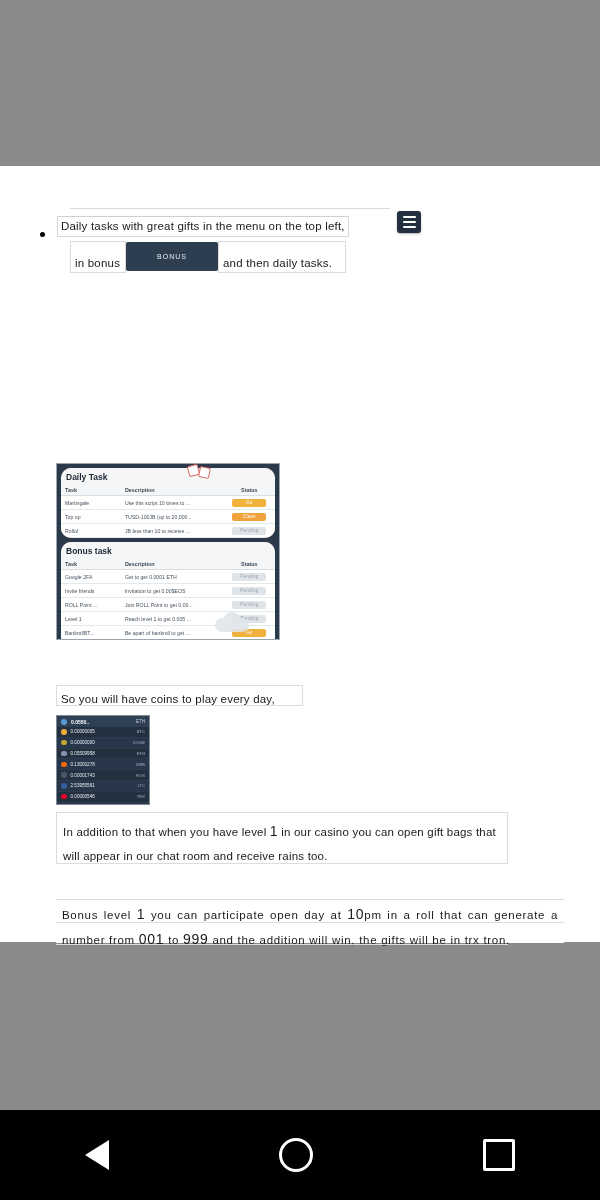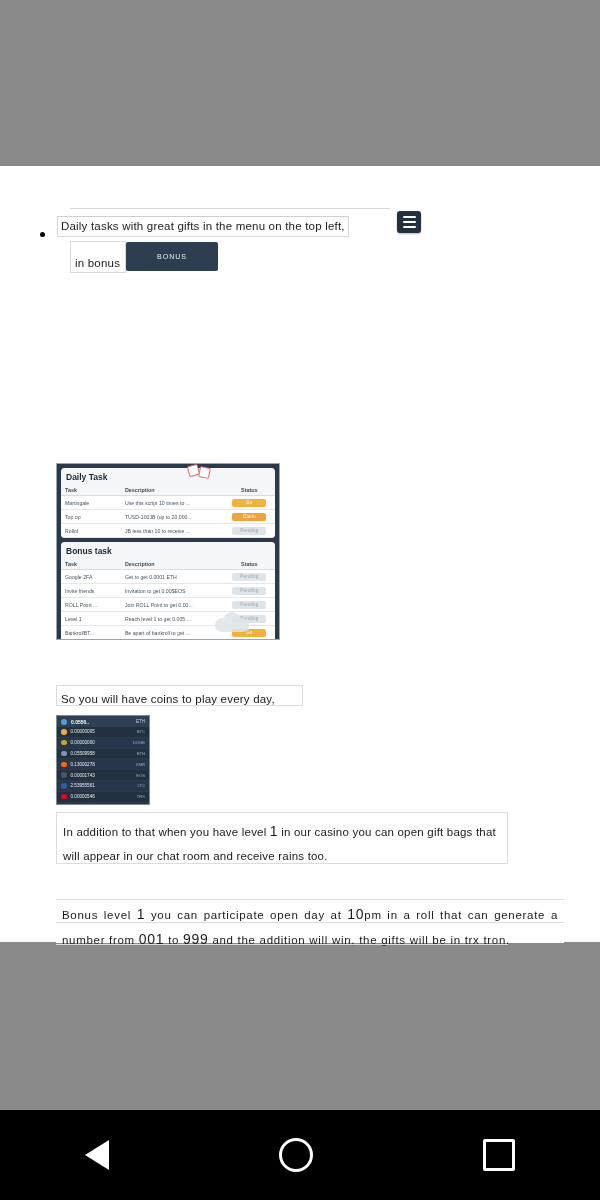--- a/index.html
+++ b/index.html
@@ -146,21 +146,21 @@
     width: 224px;
     height: 177px;
     background: #2b3a4a;
     border: 1px solid #9aa5ad;
     box-sizing: border-box;
     padding: 4px;
     overflow: hidden;
   }
   .shot1 .panel {
     background: #fca5a5;
-    border-radius: 4px;
+    border-radius: 10px;
     overflow: hidden;
   }
   .panel-title {
     font-size: 8.5px;
     font-weight: bold;
     color: #1b2733;
     padding: 4px 5px 3px 5px;
     background: #f4f6f7;
   }
   .tbl { width: 100%; border-collapse: collapse; }
@@ -367,20 +367,21 @@
       <div class="rule-top"></div>
 
       <div class="bullet-row">
         <div class="bullet-dot"></div>
         <div class="bullet-text">Daily tasks with great gifts in the menu on the top left,</div>
       </div>
 
       <div class="row2">
         <div class="cellbox cell-left">in bonus</div>
         <div class="bonus-btn">BONUS</div>
+        <div class="cellbox cell-right">and then daily tasks.</div>
       </div>
 
       <div class="shot1">
         <div class="dice">
           <div class="d"></div>
           <div class="d d2"></div>
         </div>
 
         <div class="panel" style="margin-bottom:4px;">
           <div class="panel-title">Daily Task</div>

